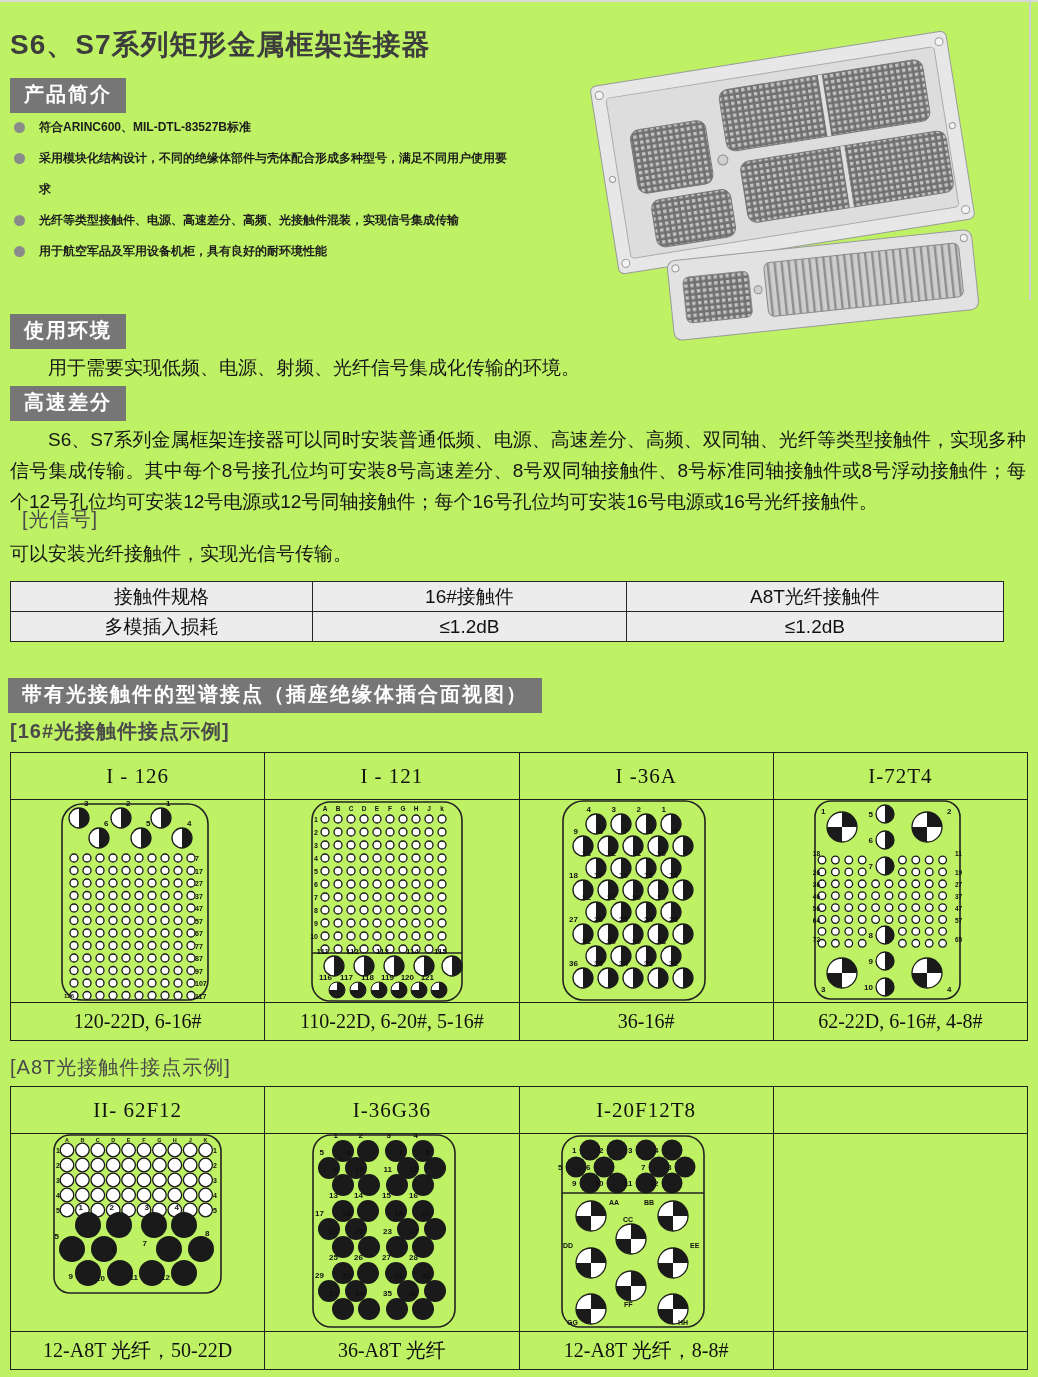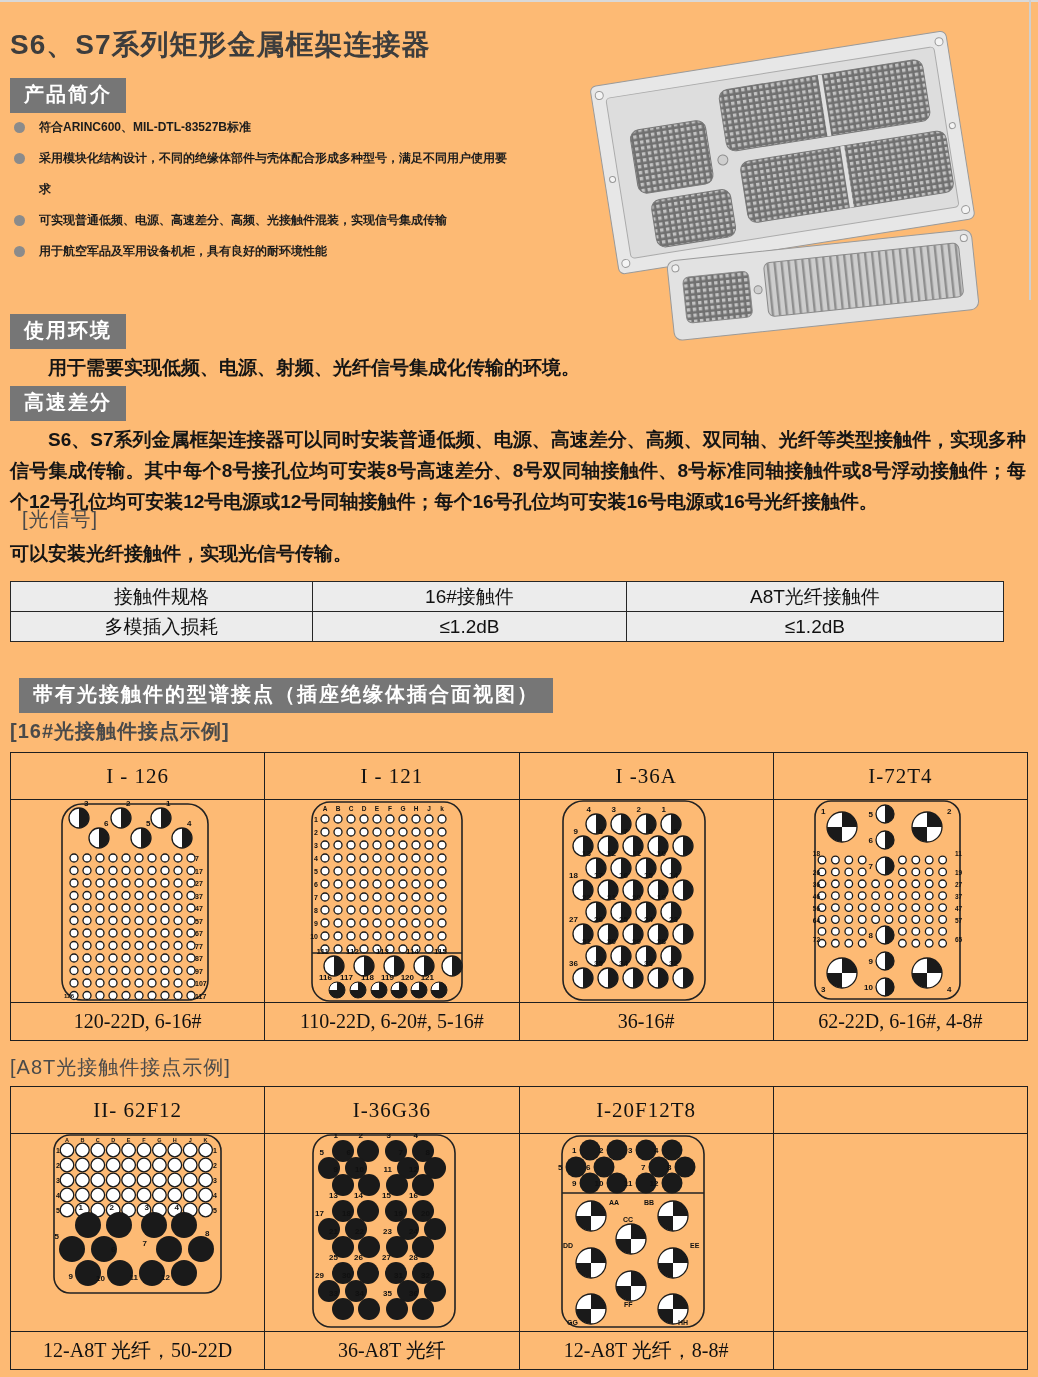--- a/index.html
+++ b/index.html
@@ -1,30 +1,30 @@
 <!DOCTYPE html>
 <html><head>
 <meta charset="utf-8">
 <style>
   html,body{margin:0;padding:0;background:#fff;}
-  .page{position:relative;width:1038px;height:1377px;background:#fdba74;overflow:hidden;
+  .page{position:relative;width:1038px;height:1377px;background:#bef264;overflow:hidden;
         font-family:"Liberation Sans","DejaVu Sans",sans-serif;color:#111;}
   .abs{position:absolute;}
   .edge-top{left:0;top:0;width:1038px;height:2px;background:#d9d9d9;}
   .edge-right{left:1029px;top:0;width:2px;height:300px;background:#cfcfcf;}
   .title{left:10px;top:26px;font-size:28px;font-weight:bold;color:#3d3d3d;letter-spacing:1px;}
   .banner{background:#767676;color:#fff;font-weight:bold;font-size:20px;
           padding:3px 14px 5px 14px;display:inline-block;letter-spacing:2px;}
   .b1{left:10px;top:78px;text-align:center;} .b2{left:10px;top:314px;} .b3{left:10px;top:386px;}
-  .b4{left:19px;top:678px;}
+  .b4{left:8px;top:678px;}
   .bullets{left:12px;top:112px;width:500px;list-style:none;margin:0;padding:0;
            font-size:12px;font-weight:600;line-height:31px;color:#1c1c1c;}
   .bullets li{position:relative;padding-left:27px;margin:0;}
   .bullets .dot{position:absolute;left:2px;top:10px;width:11px;height:11px;border-radius:50%;background:#8b8b8b;}
-  .para{font-size:19px;line-height:31px;color:#151515;text-align:justify;font-weight:700;}
+  .para{font-size:19px;line-height:31px;color:#151515;text-align:justify;font-weight:400;}
   .indent{text-indent:2em;}
   .p-env{left:10px;top:352px;width:1014px;}
   .p-contact{left:10px;top:424px;width:1016px;}
   .bracket{font-size:20px;color:#4a4a4a;letter-spacing:1px;}
   .l-opt{left:10px;top:506px;margin-left:12px;} .l-16{left:10px;top:718px;font-weight:bold;} .l-a8t{left:10px;top:1054px;}
   .p-opt{left:10px;top:538px;width:1000px;}
   .photo{left:552px;top:14px;}
   table.spec{position:absolute;left:10px;top:581px;width:994px;border-collapse:collapse;
              font-size:19px;color:#111;}
   table.spec td{border:1.7px solid #262626;text-align:center;height:27px;padding:1px 4px;}
@@ -47,21 +47,21 @@
   <div class="abs edge-top"></div>
   <div class="abs edge-right"></div>
 
   <div class="abs title">S6、S7系列矩形金属框架连接器</div>
 
   <div class="abs b1"><span class="banner">产品简介</span></div>
 
   <ul class="abs bullets">
     <li><span class="dot"></span><span>符合ARINC600、MIL-DTL-83527B标准</span></li>
     <li><span class="dot"></span><span>采用模块化结构设计，不同的绝缘体部件与壳体配合形成多种型号，满足不同用户使用要求</span></li>
-    <li><span class="dot"></span><span>可实现普通低频、电源、高速差分、高频、光接触件混装，实现信号集成传输</span></li>
+    <li><span class="dot"></span><span>光纤等类型接触件、电源、高速差分、高频、光接触件混装，实现信号集成传输</span></li>
     <li><span class="dot"></span><span>用于航空军品及军用设备机柜，具有良好的耐环境性能</span></li>
   </ul>
 
   <svg class="abs photo" width="482" height="336" viewBox="0 0 482 336">
     <defs>
       <pattern id="pgrid" width="6" height="6" patternUnits="userSpaceOnUse">
         <rect width="6" height="6" fill="#707070"></rect>
           <rect x="1" y="1" width="3.4" height="3.4" fill="#c2c2c2"></rect>
       </pattern>
       <pattern id="pfins" width="7" height="7" patternUnits="userSpaceOnUse">

